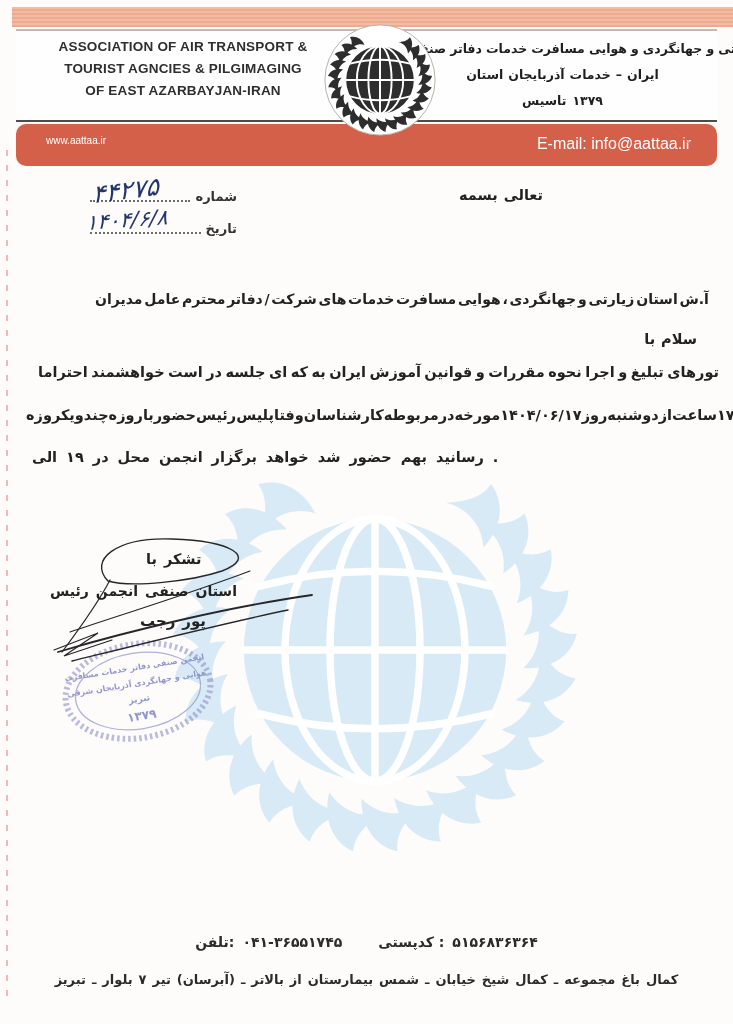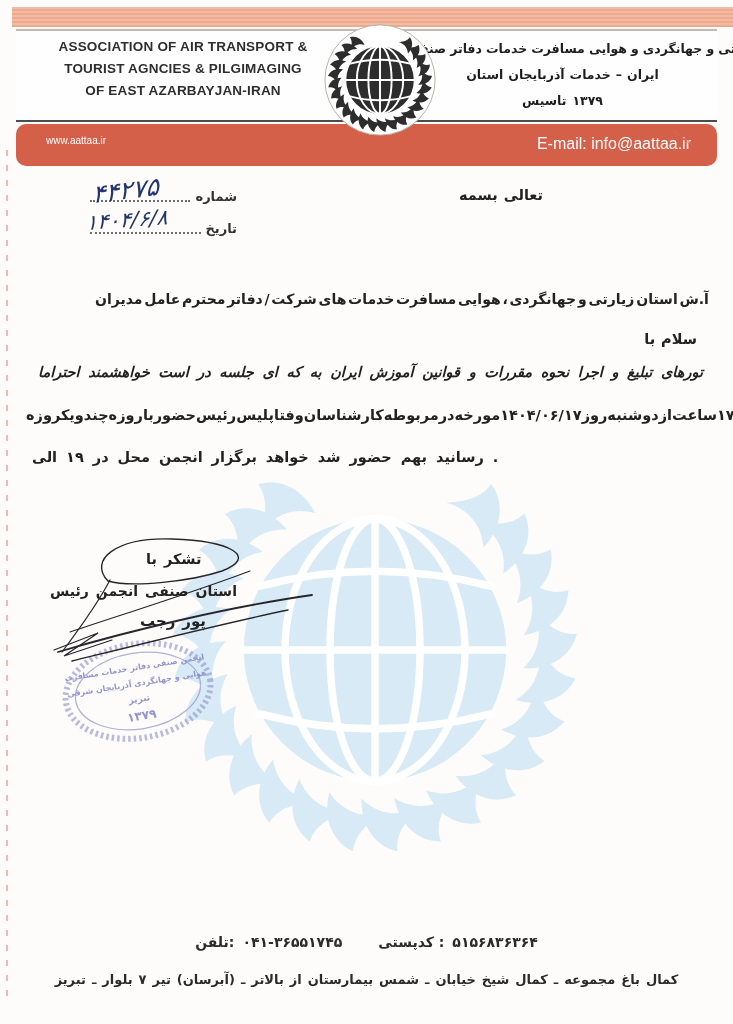--- a/index.html
+++ b/index.html
@@ -35,21 +35,21 @@
     align-items:center;font-size:13px;font-weight:700;color:#333;z-index:3;}
   .numrow .leader{flex:1;border-bottom:2px dotted #6c6c6c;height:12px;margin:0 5px 2px 0;}
   .hand{position:absolute;color:#24366e;z-index:4;direction:ltr;
     font-style:italic;font-weight:400;}
   .hand.num{left:92px;top:176px;font-size:25px;letter-spacing:5px;transform:rotate(-7deg) skewX(-6deg);}
   .hand.date{left:86px;top:208px;font-size:21px;letter-spacing:3px;transform:rotate(-4deg) skewX(-6deg);}
   
   .body-line{position:absolute;font-size:14.5px;font-weight:700;color:#222;z-index:3;}
   .recipient{left:95px;right:24px;top:291px;font-size:14px;}
   .salut{right:36px;top:331px;gap:6px;}
-  .p1{left:38px;right:30px;top:364px;font-style:italic;}
+  .p1{left:38px;right:14px;top:364px;}
   .p2{left:26px;right:28px;top:407px;}
   .p3{left:32px;top:449px;gap:9px;}
   
   .thanks{left:146px;top:551px;gap:7px;font-size:14.5px;}
   .title{left:50px;top:583px;gap:7px;font-size:14px;}
   .name{left:140px;top:612px;gap:7px;font-size:15px;}
   .sig-svg{position:absolute;left:0;top:0;z-index:5;pointer-events:none;}
   .stamp-svg{position:absolute;left:58px;top:636px;z-index:4;transform:rotate(-9deg);opacity:.92;}
   .stamp-svg text{font-family:"DejaVu Sans",sans-serif;fill:#8a8ec9;font-weight:700;}
   

